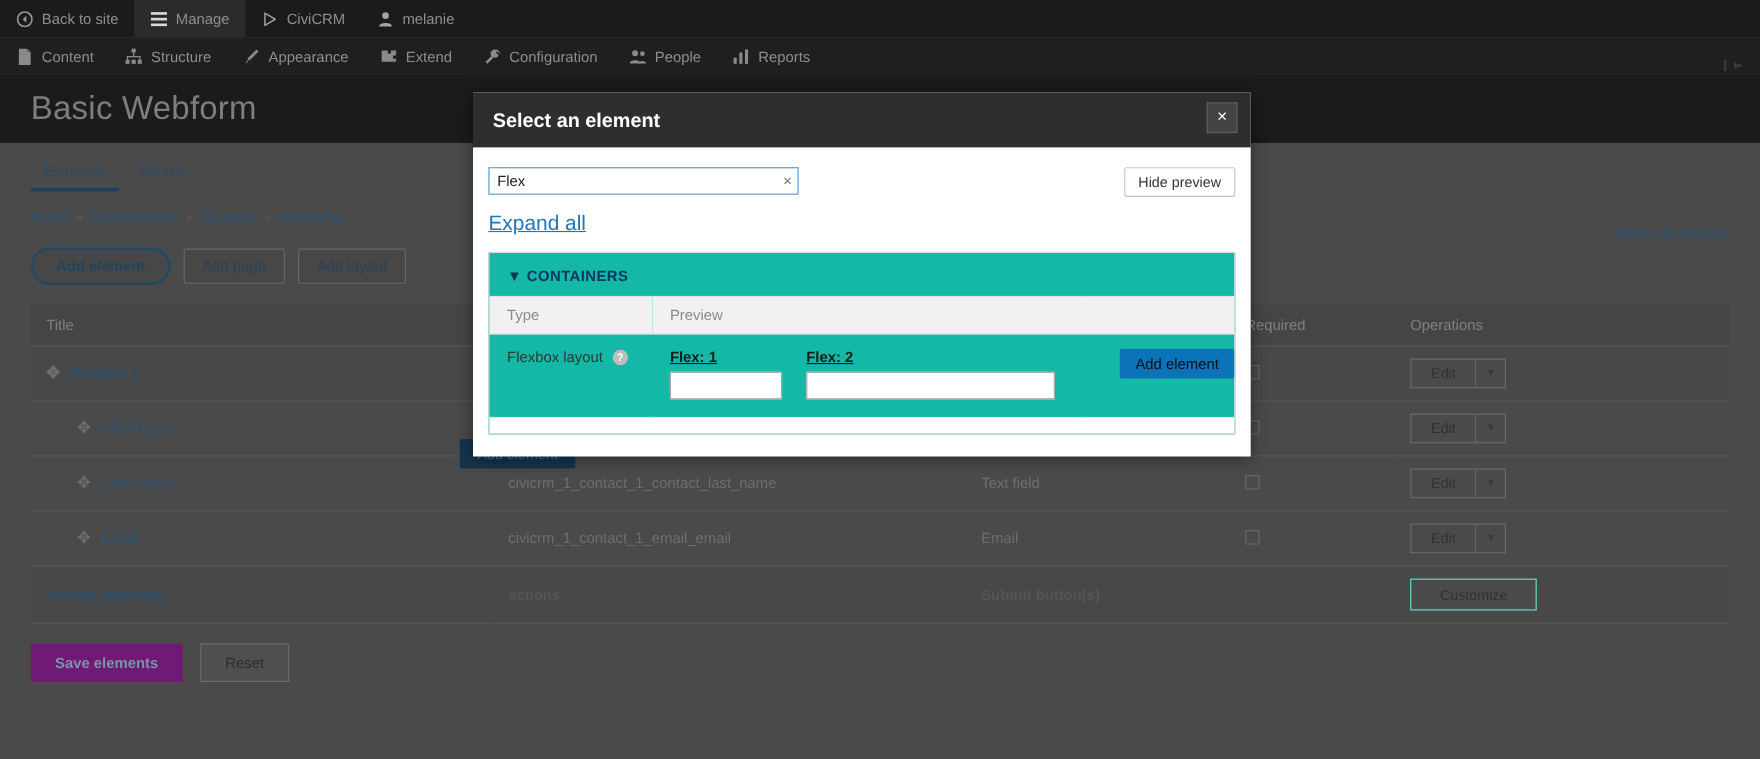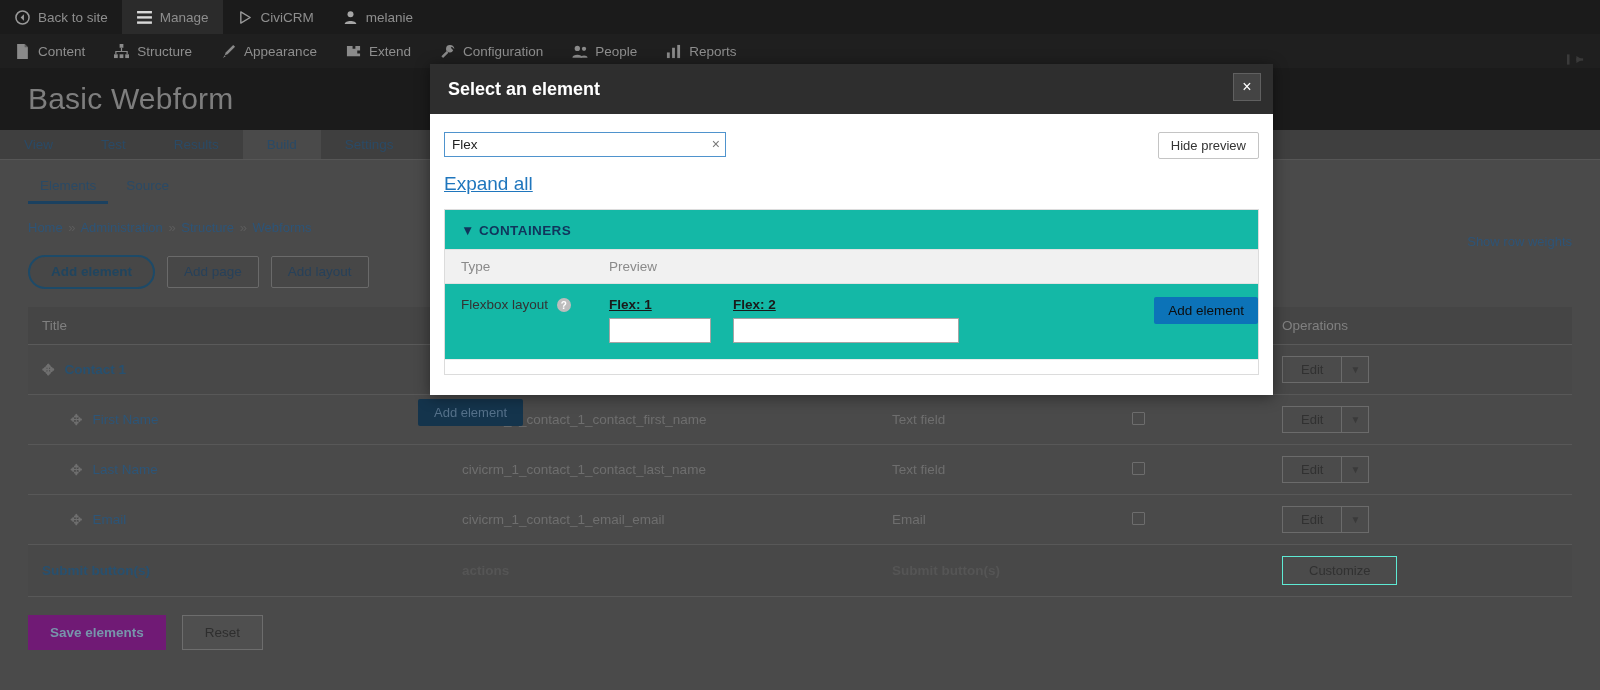--- a/index.html
+++ b/index.html
@@ -206,22 +206,22 @@
     color: #55718a;
     font-size: 13px;
     padding: 6px 16px;
     border-radius: 2px;
     z-index: 5;
   }
 
   
   .modal {
     position: absolute;
-    left: 430px; top: 64px;
-    width: 843px;
+    left: 430px; top: 84px;
+    width: 707px;
     background: #fff;
     box-shadow: 0 2px 14px rgba(0,0,0,0.45);
     z-index: 50;
   }
   .modal-header {
     background: #2e2e2e;
     padding: 14px 18px;
     display: flex; align-items: center;
     position: relative;
     height: 50px;
@@ -463,37 +463,20 @@
             <rect x="11" y="5.6" width="8" height="2.8" fill="#3a3a3a"></rect>
           </svg>
       </span>
     </div>
   </div>
 
   <div class="page-title-band">
     <h1 class="page-title">Basic Webform</h1>
   </div>
 
-  <div class="primary-tabs">
-    <div class="ptab">
-        <span>View</span>
-      </div>
-    <div class="ptab">
-        <span>Test</span>
-      </div>
-    <div class="ptab">
-        <span>Results</span>
-      </div>
-    <div class="ptab active">
-        <span>Build</span>
-      </div>
-    <div class="ptab">
-        <span>Settings</span>
-      </div>
-  </div>
 
   <div class="content-wrap">
 
     <div class="sub-tabs">
       <div class="stab active"><span>Elements</span></div>
       <div class="stab"><span>Source</span></div>
     </div>
 
     <div class="breadcrumb">
       <span>Home</span>

